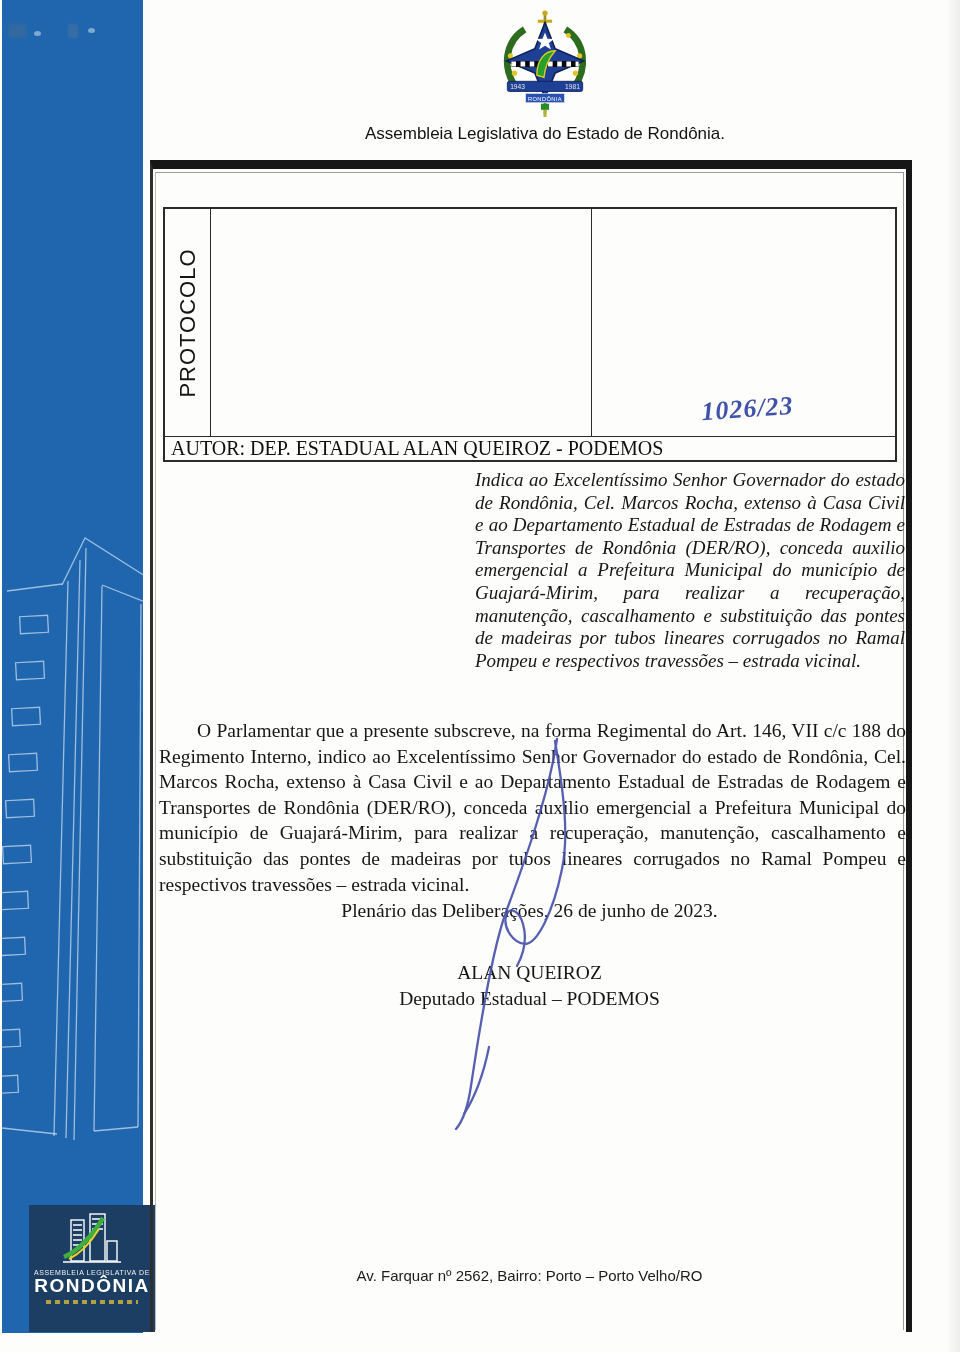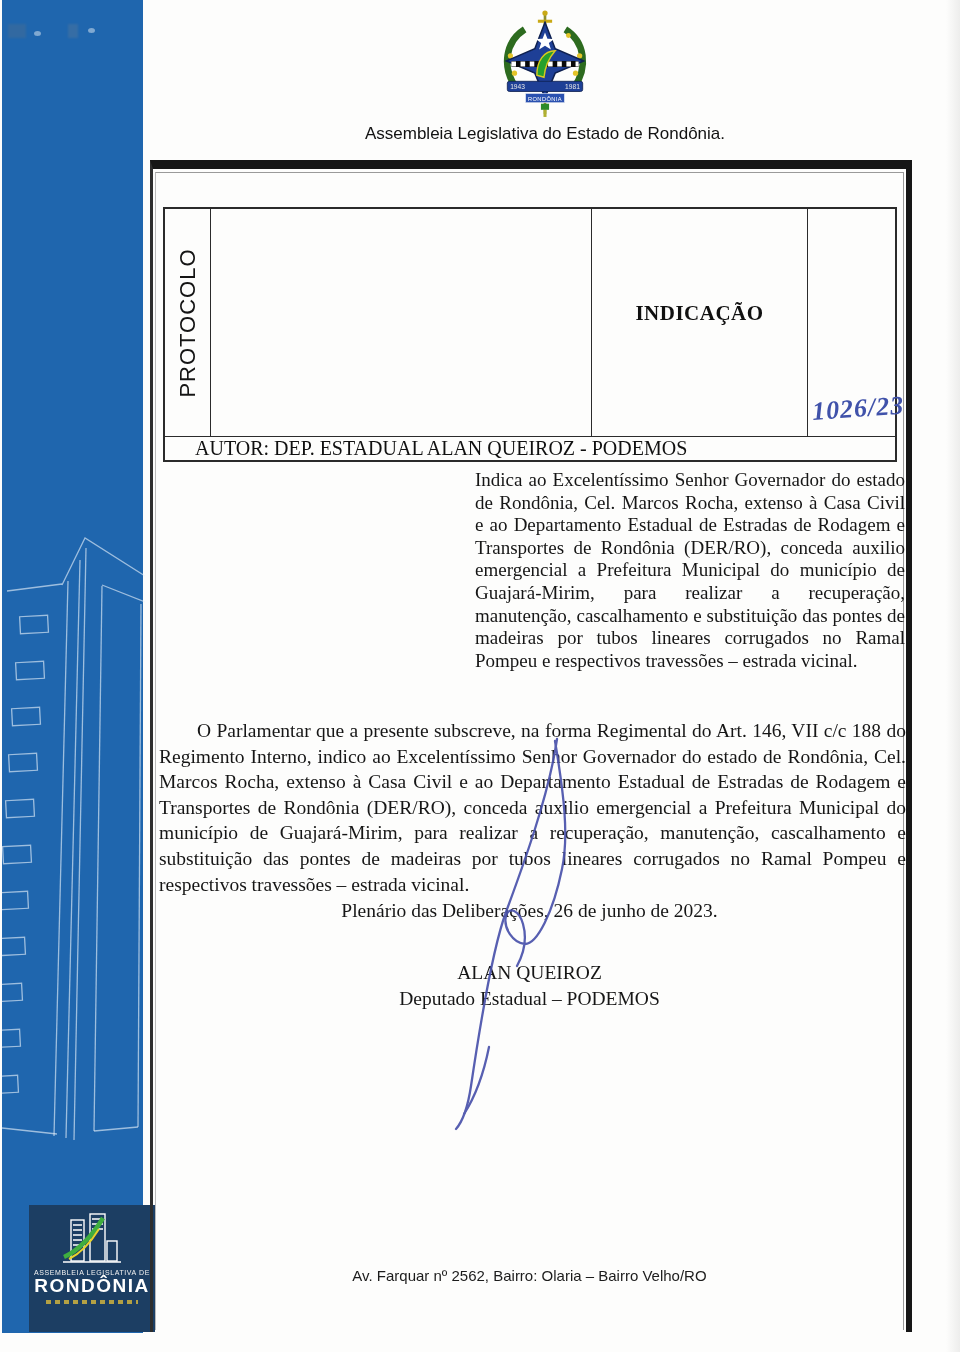--- a/index.html
+++ b/index.html
@@ -42,25 +42,25 @@
               letter-spacing:1px;color:#151515;white-space:nowrap;}
   .cellB{width:380px;border-right:1.5px solid #2b2b2b;}
   .cellC{width:215px;border-right:1.5px solid #2b2b2b;position:relative;}
   .cellC span{position:absolute;left:0;right:0;top:92px;text-align:center;font-weight:bold;font-size:21px;
               letter-spacing:.5px;color:#101010;}
   .cellD{flex:1;position:relative;}
   .handnum{position:absolute;left:4px;top:185px;width:100%;text-align:center;
            font-style:italic;font-weight:600;font-size:26px;letter-spacing:1px;color:#4052aa;
            transform:rotate(-4deg);}
   .prow2{position:absolute;left:0;top:228.5px;right:0;bottom:0;display:flex;align-items:center;
-         font-size:20px;padding-left:6px;color:#101010;margin-left:24px;}
+         font-size:20px;padding-left:6px;color:#101010;}
 
   
   .ementa{position:absolute;left:322px;top:300px;width:430px;font-size:19px;line-height:22.6px;
-          text-align:justify;color:#161616;}
+          text-align:justify;color:#161616;font-style:italic;}
   .bodypar{position:absolute;left:6px;top:549px;width:747px;font-size:19.5px;line-height:25.6px;
            text-align:justify;text-indent:38px;color:#161616;}
   .dateline{position:absolute;left:0;top:731px;width:753px;text-align:center;font-size:19.5px;color:#161616;}
   .signame{position:absolute;left:0;top:793px;width:753px;text-align:center;font-size:19.5px;color:#161616;}
   .sigtitle{position:absolute;left:0;top:819px;width:753px;text-align:center;font-size:19.5px;color:#161616;}
   .footer{position:absolute;left:0;top:1095px;width:753px;text-align:center;
           font-family:"Liberation Sans",sans-serif;font-size:15px;line-height:23px;color:#1c1c1c;}
 
   
   .sig-overlay{position:absolute;left:0;top:0;pointer-events:none;}
@@ -157,43 +157,40 @@
 
   <div class="page">
     <div class="innerline"></div>
 
     <div class="ptable">
       <div class="prow1">
         <div class="cellA">
           <span>PROTOCOLO</span>
         </div>
         <div class="cellB"></div>
-        <div class="cellC">
-          <span>INDICAÇÃO</span>
-        </div>
         <div class="cellD">
           <div class="handnum">1026/23</div>
         </div>
       </div>
       <div class="prow2">
         <span>AUTOR: DEP. ESTADUAL ALAN QUEIROZ - PODEMOS</span>
       </div>
     </div>
 
     <div class="ementa">Indica ao Excelentíssimo Senhor Governador do estado de Rondônia, Cel. Marcos Rocha, extenso à Casa Civil e ao Departamento Estadual de Estradas de Rodagem e Transportes de Rondônia (DER/RO), conceda auxilio emergencial a Prefeitura Municipal do município de Guajará-Mirim, para realizar a recuperação, manutenção, cascalhamento e substituição das pontes de madeiras por tubos lineares corrugados no Ramal Pompeu e respectivos travessões – estrada vicinal.</div>
 
     <div class="bodypar">O Parlamentar que a presente subscreve, na forma Regimental do Art. 146, VII c/c 188 do Regimento Interno, indico ao Excelentíssimo Senhor Governador do estado de Rondônia, Cel. Marcos Rocha, extenso à Casa Civil e ao Departamento Estadual de Estradas de Rodagem e Transportes de Rondônia (DER/RO), conceda auxilio emergencial a Prefeitura Municipal do município de Guajará-Mirim, para realizar a recuperação, manutenção, cascalhamento e substituição das pontes de madeiras por tubos lineares corrugados no Ramal Pompeu e respectivos travessões – estrada vicinal.</div>
 
     <div class="dateline">Plenário das Deliberações, 26 de junho de 2023.</div>
 
     <div class="signame">ALAN QUEIROZ</div>
     <div class="sigtitle">Deputado Estadual – PODEMOS</div>
 
     <div class="footer">
-      <div>Av. Farquar nº 2562, Bairro: Olaria – Bairro Velho/RO</div>
+      <div>Av. Farquar nº 2562, Bairro: Porto – Porto Velho/RO</div>
     </div>
   </div>
 
   <svg class="sig-overlay" width="960" height="1352" viewBox="0 0 960 1352">
     <g stroke="#4a52ab" stroke-width="2.3" fill="none" stroke-linecap="round" opacity="0.92">
       <path d="M557 739 C 549 795, 523 866, 506 912 C 492 950, 479 1032, 471 1086 C 468 1106, 463 1121, 456 1129"></path>
       <path d="M555 741 C 564 795, 569 836, 562 869 C 553 913, 537 944, 525 944 C 513 943, 503 928, 506 916 C 509 906, 519 910, 523 924 C 527 938, 524 953, 517 966"></path>
       <path d="M489 1047 C 484 1072, 475 1097, 464 1114"></path>
     </g>
   </svg>

